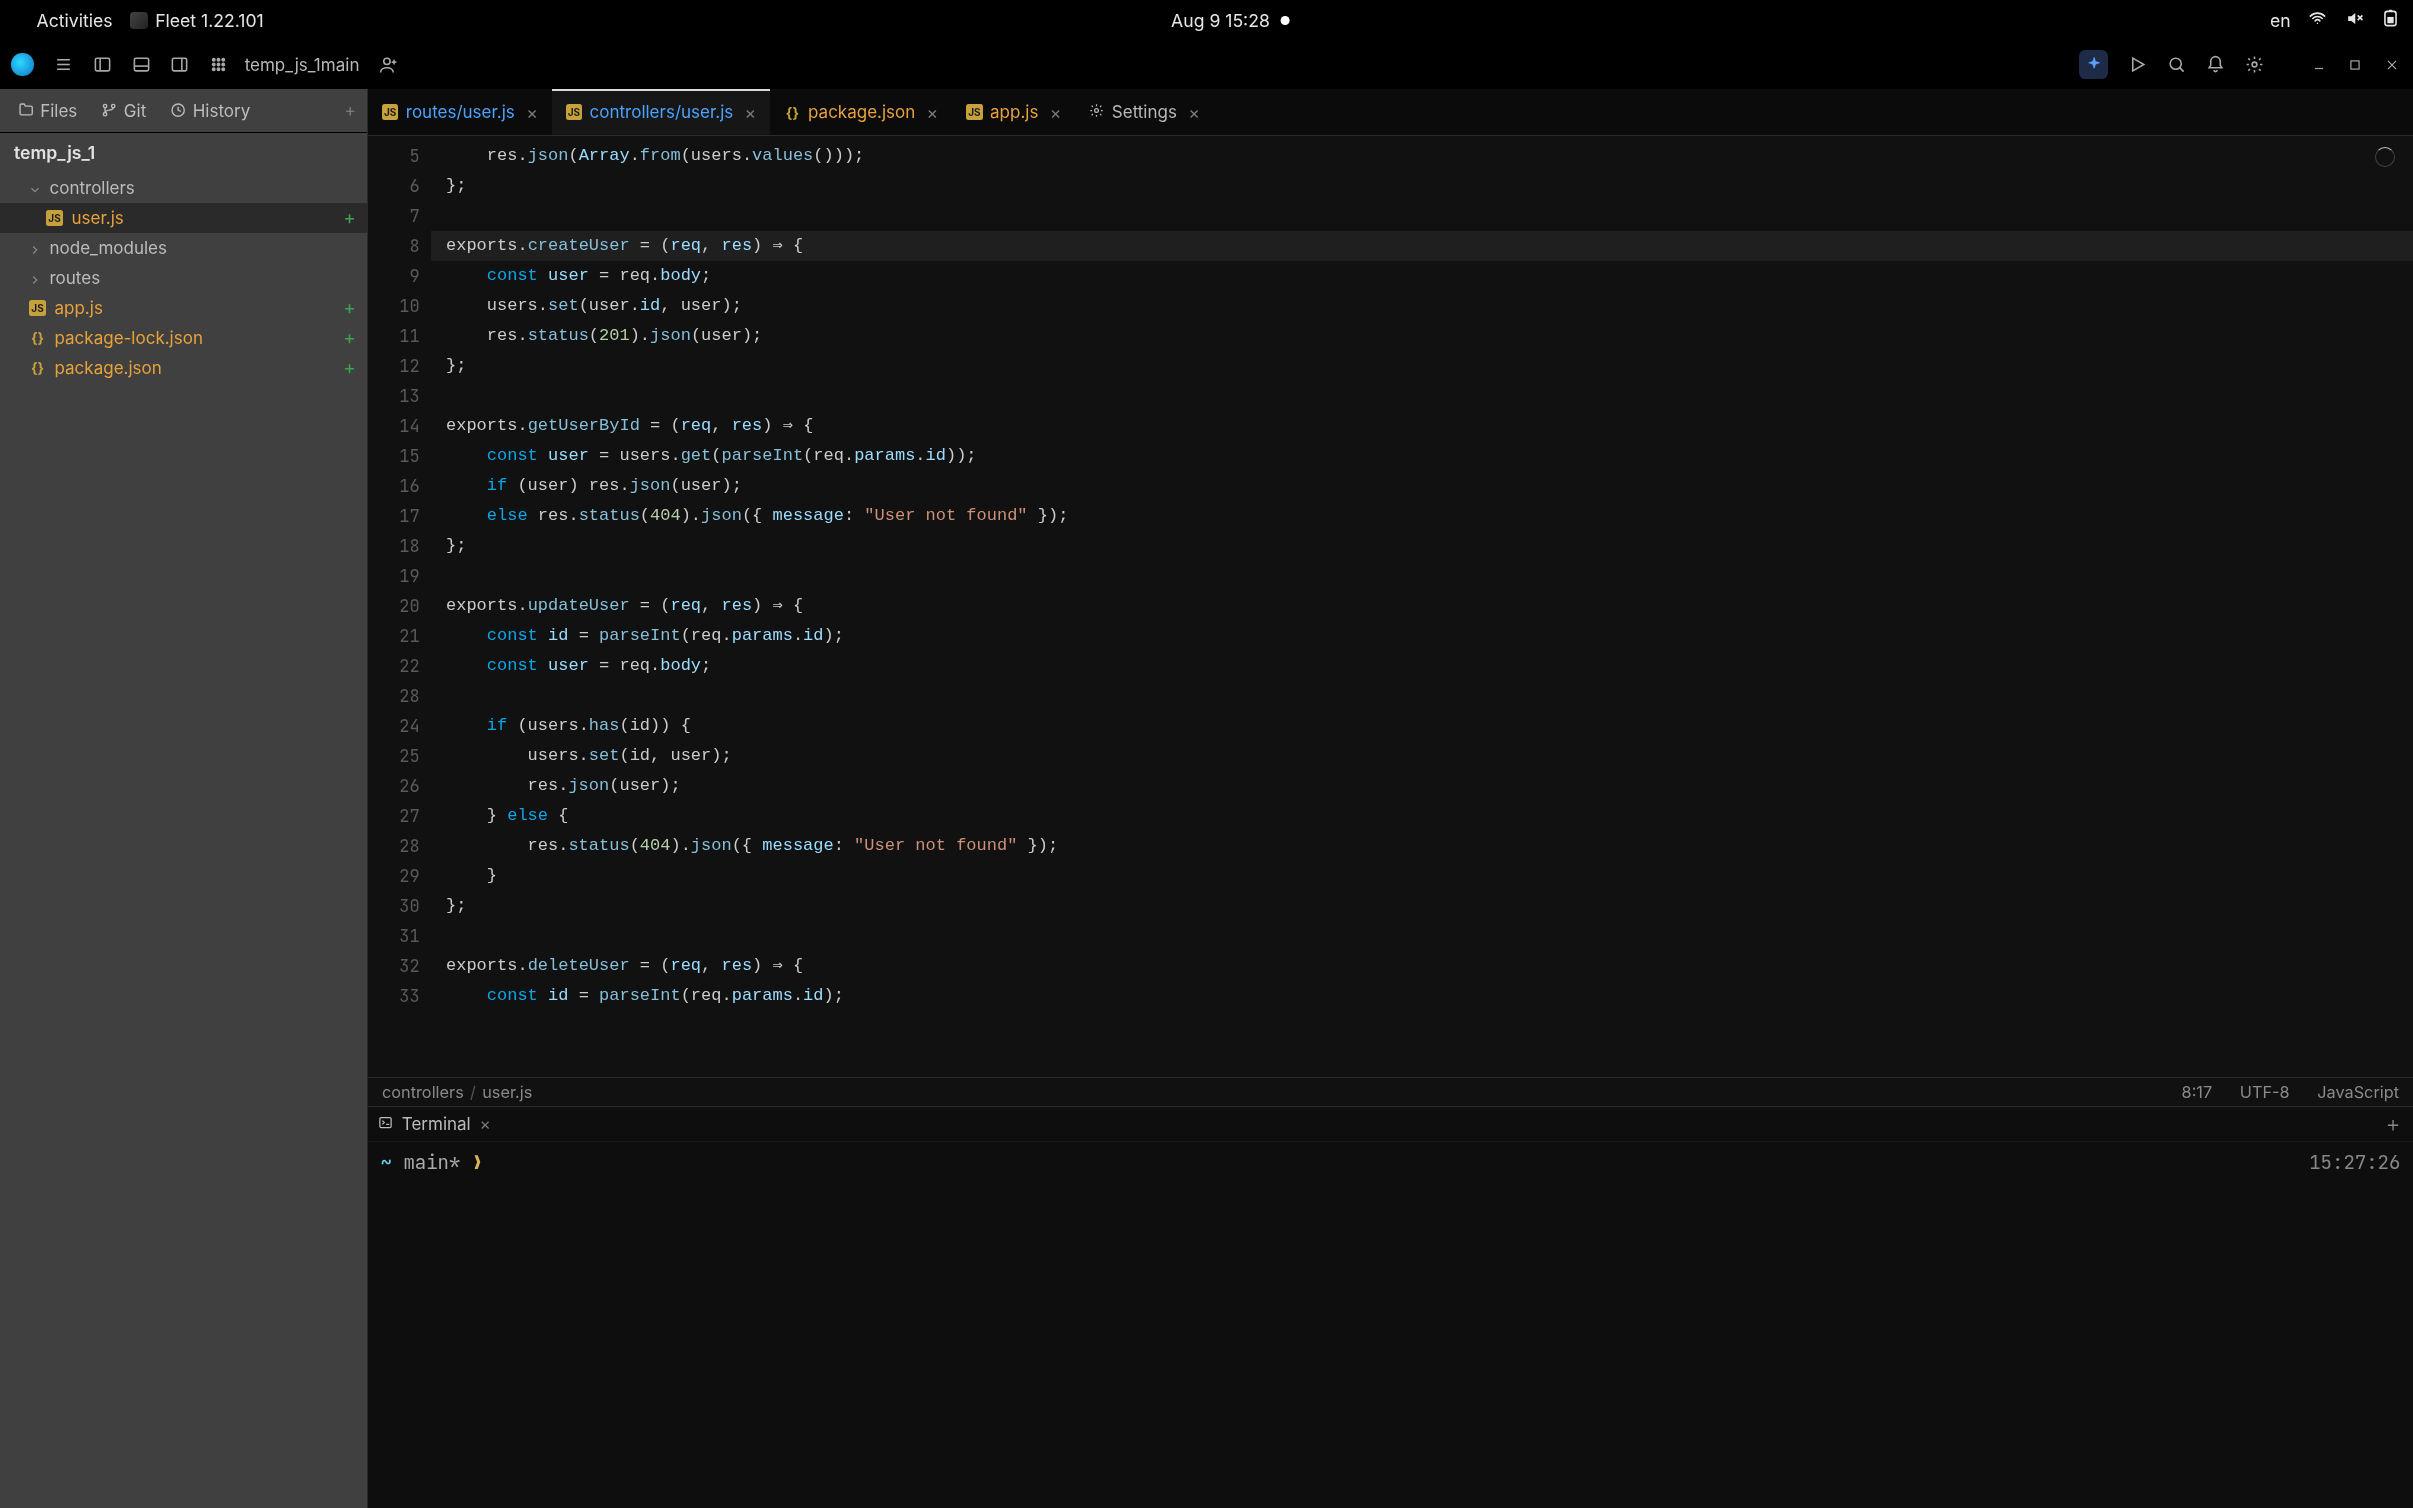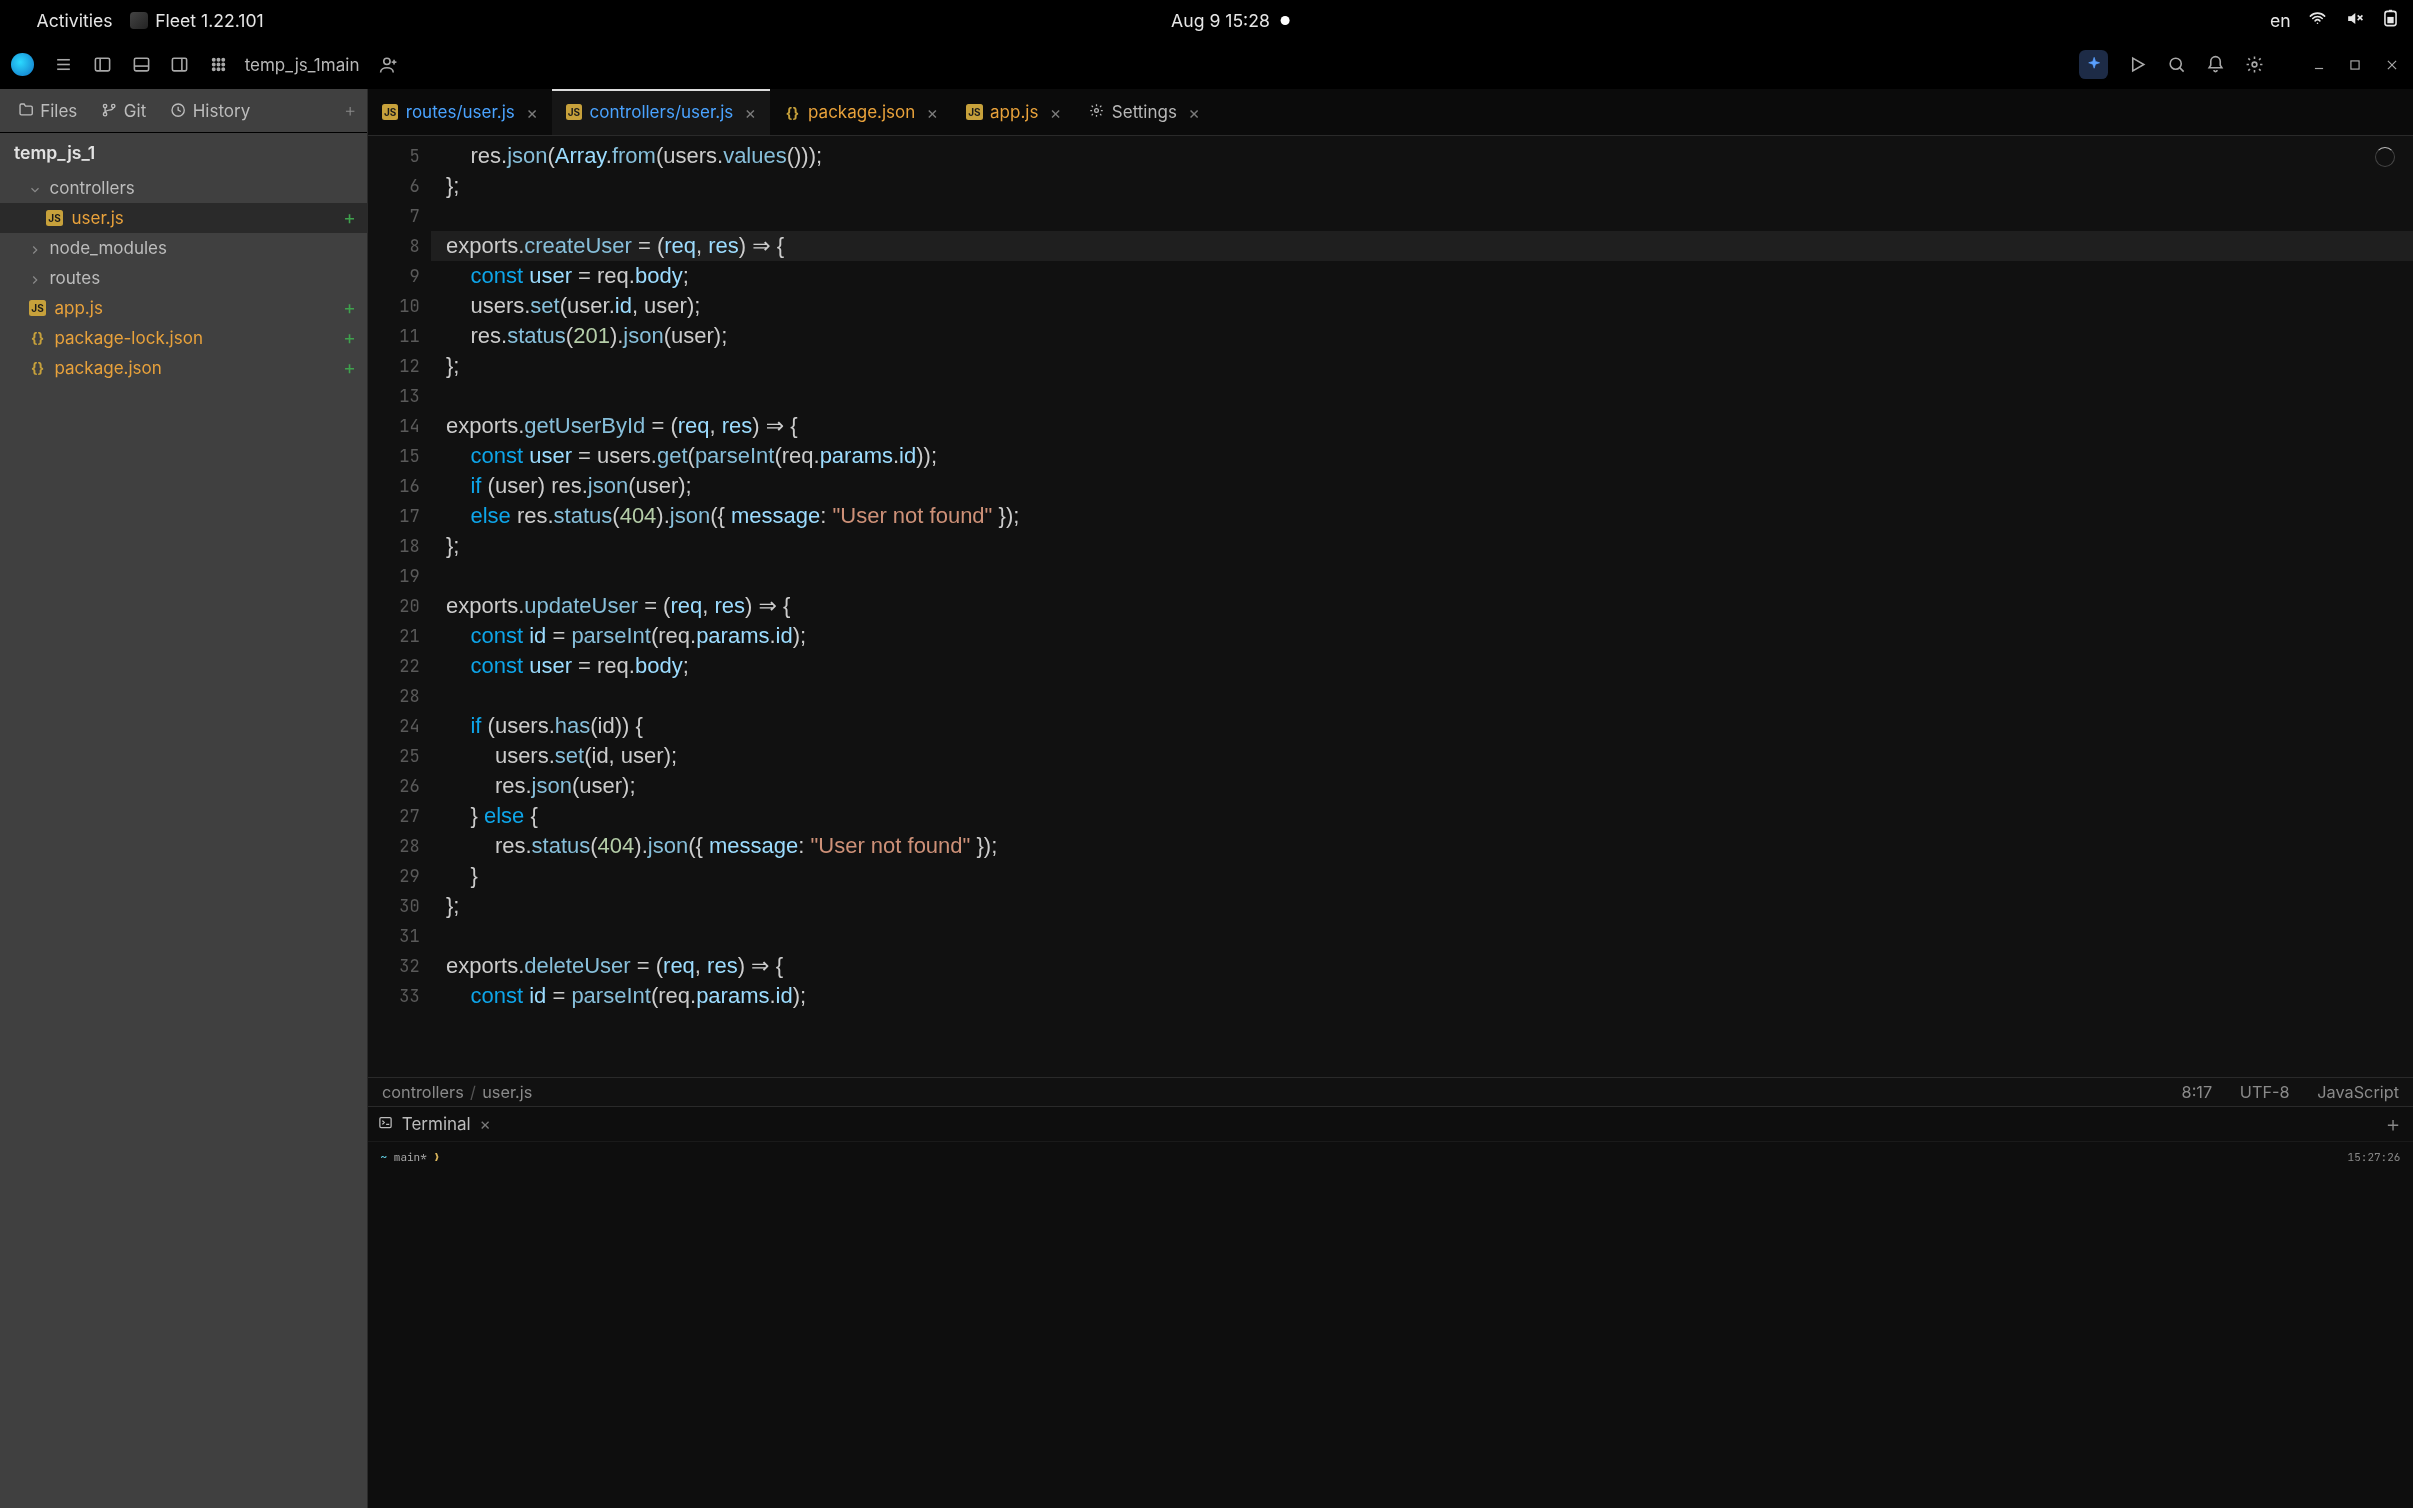--- a/index.html
+++ b/index.html
@@ -114,21 +114,21 @@
   .editor{
     flex:1;display:flex;background:#111;overflow:hidden;position:relative;
   }
   .gutter{
     width:63px;text-align:right;color:#5a5a5a;
     font-family:"JetBrains Mono",Menlo,Consolas,monospace;font-size:17px;
     padding:5px 11.3px 5px 0;line-height:30px;user-select:none;
     background:#111;
   }
   .code{
-    flex:1;font-family:Liberation Sans, sans-serif;font-size:22px;
+    flex:1;font-family:Liberation Mono, monospace;font-size:17px;
     line-height:30px;padding:5px 0;white-space:pre;color:#cccccc;
     position:relative;
   }
   .code .line{padding-left:15px;height:30px;}
   .code .line.hl{background:#1f1f1f;}
   .t-k{color:#0ea5e9;}  
   .t-v{color:#9cdcfe;}  
   .t-f{color:#87bfda;}  
   .t-s{color:#ce9178;}  
   .t-n{color:#b5cea8;}  
@@ -150,21 +150,21 @@
     height:402px;border-top:0.6px solid var(--border);background:#0e0e0e;
     display:flex;flex-direction:column;
   }
   .term-tabs{
     display:flex;align-items:center;height:35px;padding:0 10px;gap:8.8px;
     border-bottom:0.6px solid #1a1a1a;color:#bcbcbc;font-size:17px;
   }
   .term-tabs .plus{margin-left:auto;color:#8a8a8a;font-size:20px;cursor:pointer;}
   .term-body{
     flex:1;padding:7.5px 12.6px;font-family:"JetBrains Mono",Menlo,Consolas,monospace;
-    font-size:11px;color:#ccc;display:flex;justify-content:space-between;align-items:flex-start;
+    font-size:19px;color:#ccc;display:flex;justify-content:space-between;align-items:flex-start;
   }
   .prompt .tilde{color:#66d9ef;}
   .prompt .branch{color:#aaa;}
   .prompt .arrow{color:#d6b25a;font-weight:600;}
   .term-time{color:#888;}
   .term-tab-ico svg{width:15px;height:15px;stroke:#bcbcbc;fill:none;stroke-width:2;}
   .term-close{color:#7a7a7a;cursor:pointer;}
   .win-btn{width:20px;height:20px;display:flex;align-items:center;justify-content:center;cursor:pointer;}
   .win-btn svg{width:14px;height:14px;stroke:#a8a8a8;fill:none;stroke-width:2;}
 </style>

